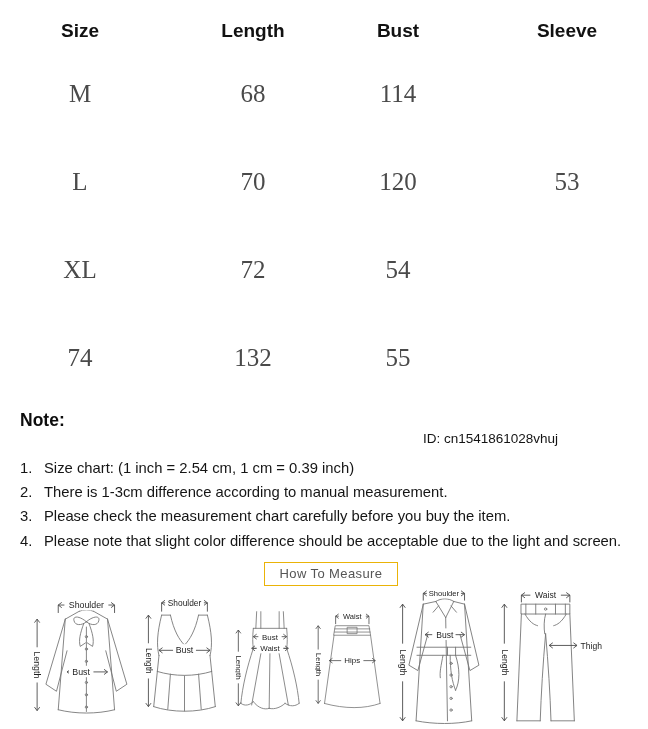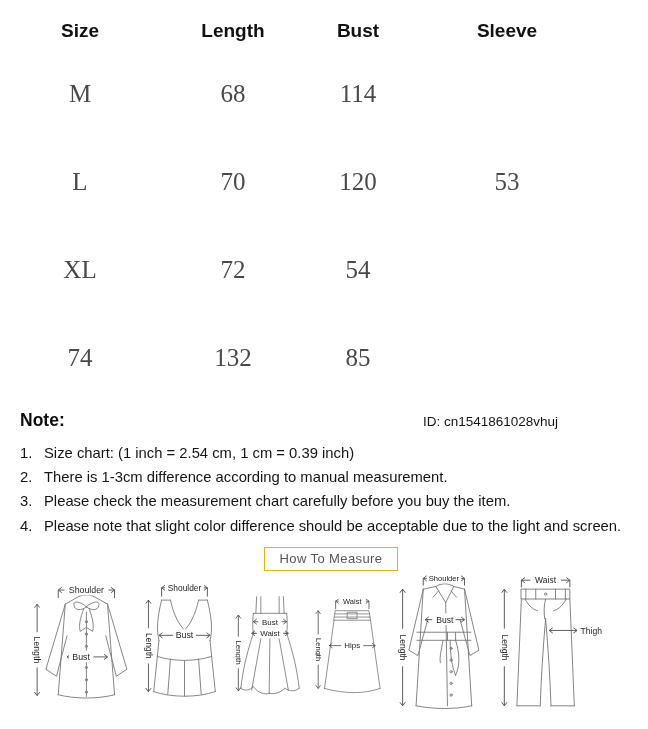--- a/index.html
+++ b/index.html
@@ -1,27 +1,27 @@
 <!DOCTYPE html>
 <html><head>
 <meta charset="utf-8">
 <style>
   html,body{margin:0;padding:0;background:#ffffff;}
   body{width:648px;height:729px;overflow:hidden;font-family:"Liberation Sans",sans-serif;position:relative;}
 
   
   .size-table{padding-top:12px;}
-  .t-row{display:grid;grid-template-columns:160px 146px 104px 194px;}
+  .t-row{display:grid;grid-template-columns:160px 146px 104px 194px;gap:20px;}
   .t-head{height:38px;align-items:center;}
   .t-head .cell{font-weight:bold;font-size:19px;color:#111;text-align:center;}
   .t-data{height:88px;align-items:center;}
   .t-data .cell{font-family:"Liberation Serif",serif;font-size:25px;color:#4a4a4a;text-align:center;}
 
   
-  .note-row{display:flex;align-items:baseline;padding:8px 20px 0 20px;}
+  .note-row{display:flex;align-items:baseline;padding:8px 20px 0 20px;flex-direction:column;}
   .note-heading{font-weight:bold;font-size:17.5px;color:#0d0d0d;}
   .prod-id{margin-left:auto;margin-right:70px;font-size:13.5px;color:#141414;}
   .notes{padding:10px 8px 0 20px;}
   .note-item{display:flex;font-size:14.8px;color:#151515;line-height:24.2px;}
   .note-item .num{width:24px;flex:0 0 24px;}
 
   
   .htm-box{width:fit-content;margin:9px auto 0 auto;transform:translateX(7px);
            border:1px solid #eab308;padding:3px 15px 4px 15px;
            font-size:13px;color:#555;letter-spacing:.4px;}
@@ -57,21 +57,21 @@
     <div class="cell">53</div>
   </div>
   <div class="t-row t-data">
     <div class="cell">XL</div>
     <div class="cell">72</div>
     <div class="cell">54</div>
   </div>
   <div class="t-row t-data">
     <div class="cell">74</div>
     <div class="cell">132</div>
-    <div class="cell">85</div>
+    <div class="cell">55</div>
   </div>
 </div>
 
 <div class="note-row">
   <span class="note-heading">Note:</span>
   <span class="prod-id">ID: cn1541861028vhuj</span>
 </div>
 
 <div class="notes">
   <div class="note-item">

